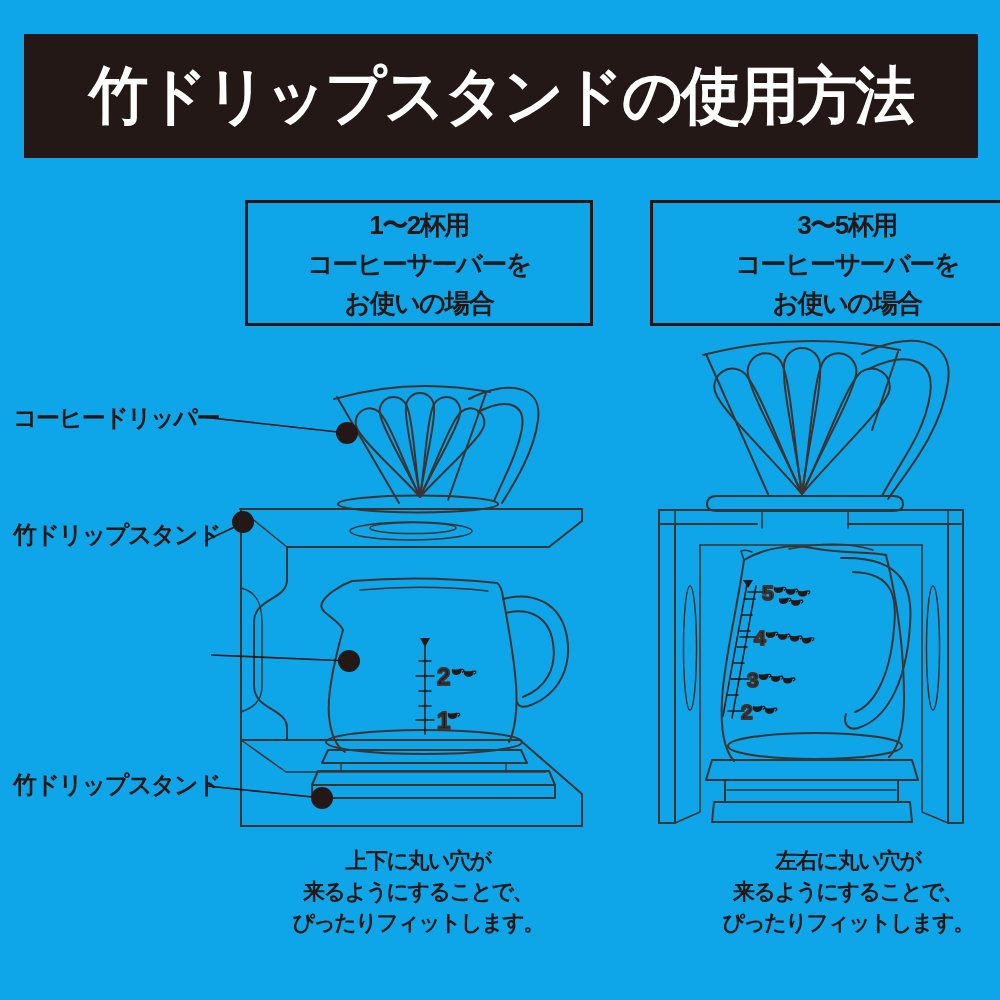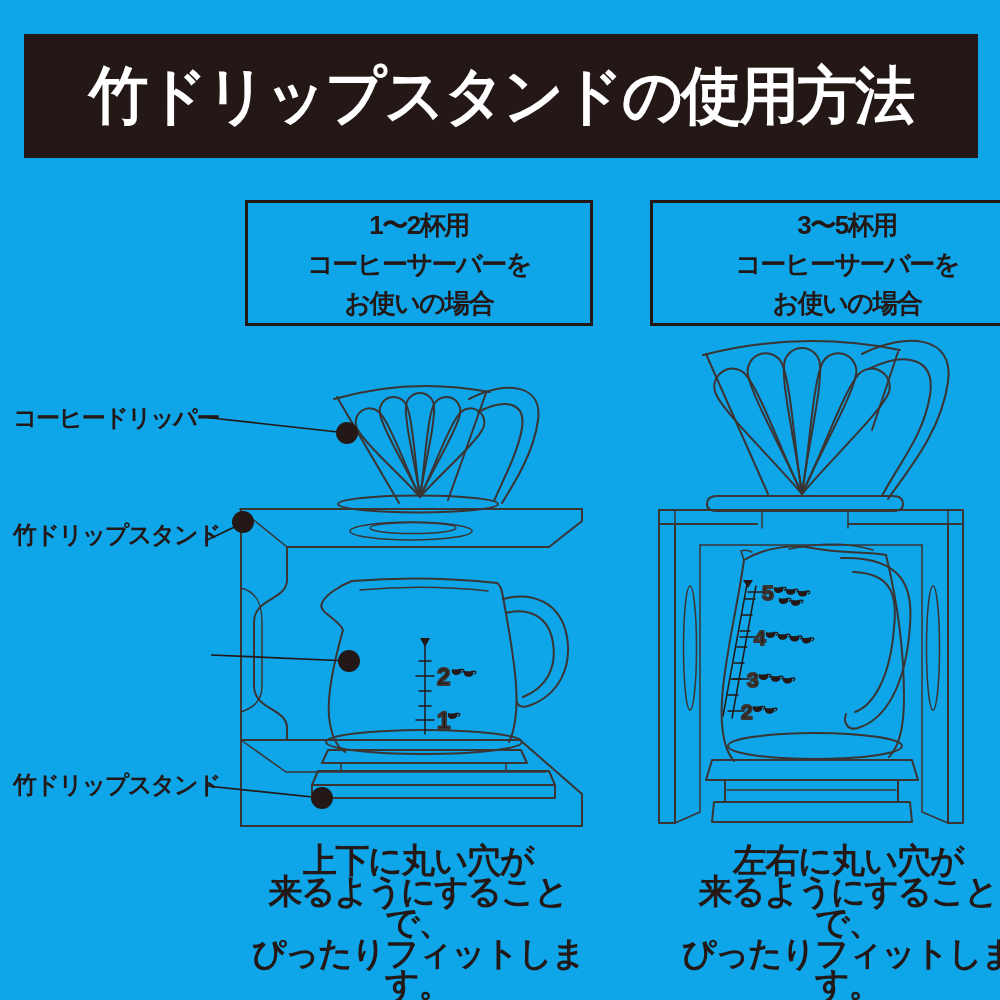--- a/index.html
+++ b/index.html
@@ -9,21 +9,21 @@
           display:flex;align-items:center;justify-content:center;}
   .banner span{color:#fff;font-size:60px;font-weight:900;letter-spacing:-2px;
                transform:scaleY(1.04);white-space:nowrap;}
   .titlebox{position:absolute;border:3px solid #231815;box-sizing:border-box;
             text-align:center;font-size:26px;font-weight:700;letter-spacing:-1.5px;
             line-height:39px;padding-top:3px;}
   .titlebox.left{left:245px;top:200px;width:348px;height:126px;}
   .titlebox.right{left:650px;top:200px;width:394px;height:126px;}
   .part-label{position:absolute;left:13px;font-size:24px;font-weight:700;letter-spacing:-1.5px;
               white-space:nowrap;}
-  .caption{position:absolute;width:340px;text-align:center;font-size:34px;font-weight:700;
+  .caption{position:absolute;width:340px;text-align:center;font-size:22px;font-weight:700;
            letter-spacing:-1.5px;line-height:31px;}
   .caption.left{left:248px;top:845px;}
   .caption.right{left:678px;top:845px;}
   svg.art{position:absolute;left:0;top:0;}
   .ln{fill:none;stroke:#3a3432;stroke-width:2;stroke-linecap:round;stroke-linejoin:round;}
   .thin{stroke-width:1.5;}
   .leader{fill:none;stroke:#231815;stroke-width:1.7;}
   .dot{fill:#231815;stroke:none;}
   svg text{font-family:"Liberation Sans","DejaVu Sans",sans-serif;font-weight:700;fill:#231815;}
 </style>

